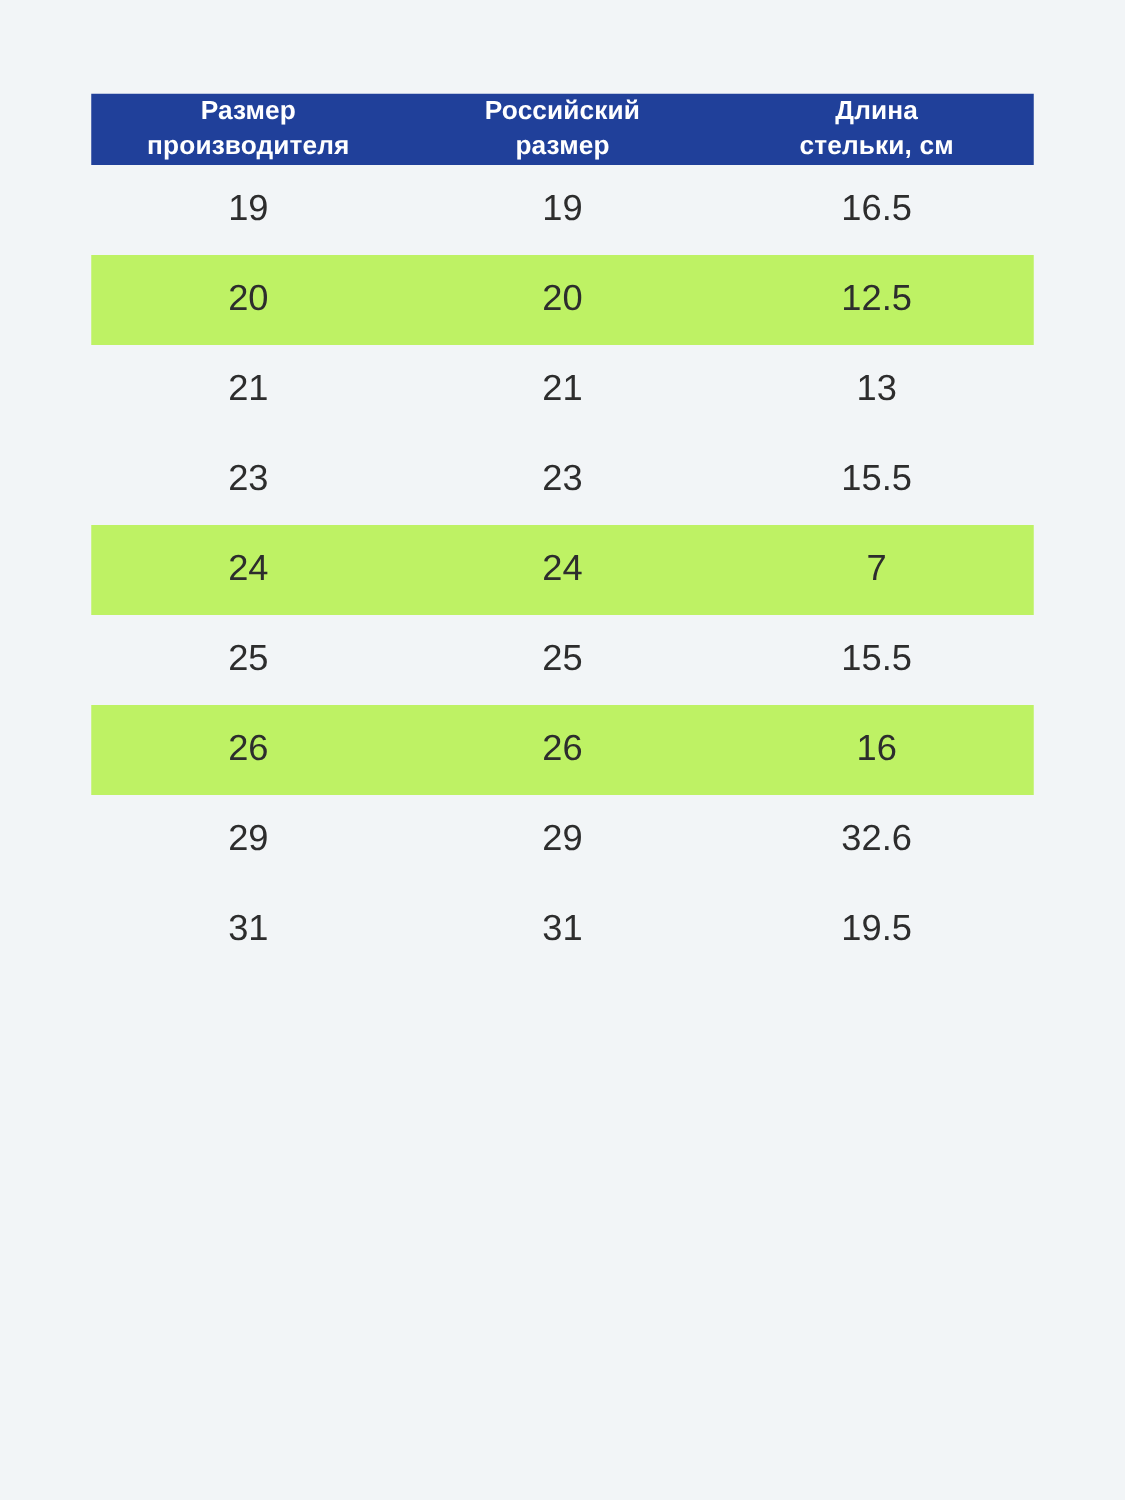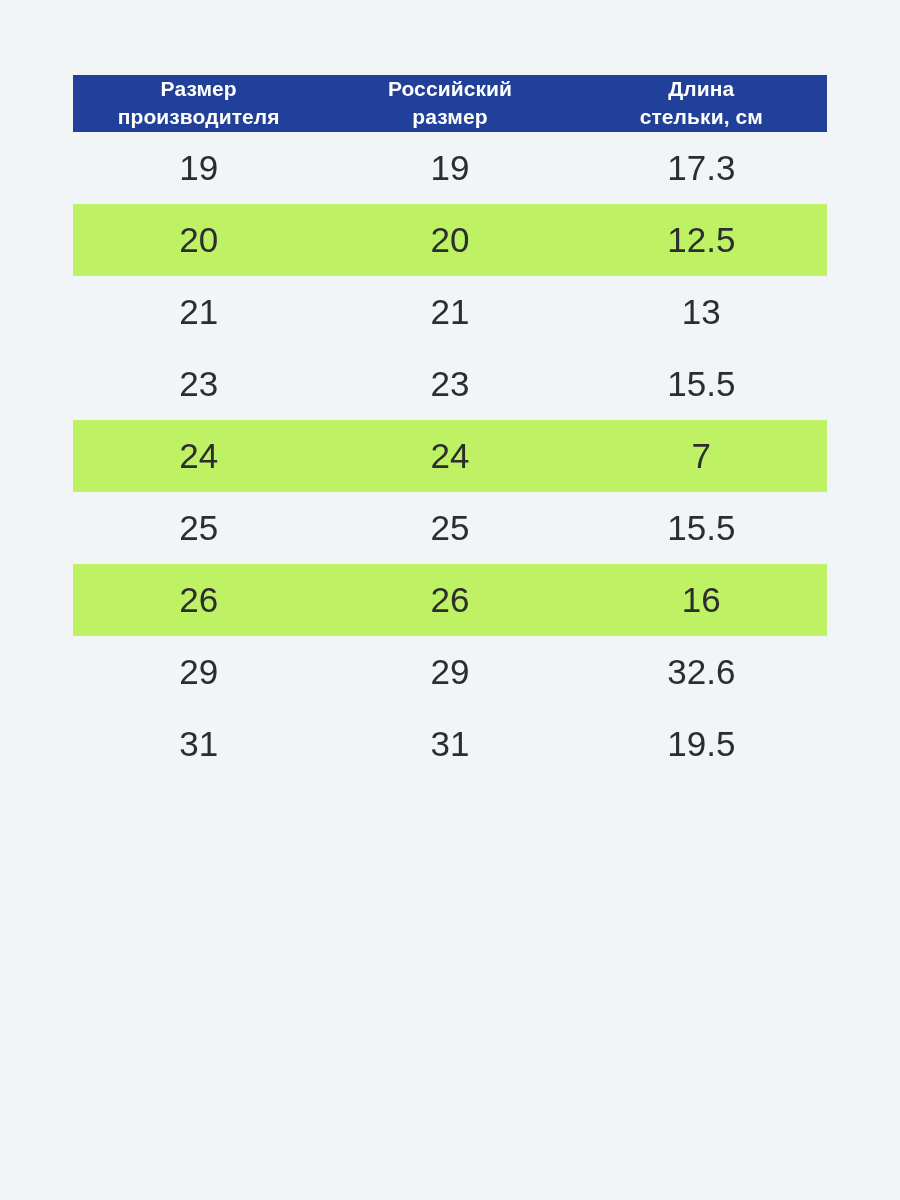--- a/index.html
+++ b/index.html
@@ -51,21 +51,21 @@
     letter-spacing: 0.1px;
   }
   .th-line {
     display: block;
   }
 
   
   .size-table tbody td {
     height: 72px;
     color: #2d2d2d;
-    font-size: 35px;
+    font-size: 29px;
     font-weight: 400;
     vertical-align: middle;
     line-height: 1;
   }
 
   
   .size-table tbody tr.row-alt {
     background: #bef264;
   }
   .size-table tbody tr.row-base {
@@ -91,21 +91,21 @@
         <th>
           <span class="th-line">Длина</span>
           <span class="th-line">стельки, см</span>
         </th>
       </tr>
     </thead>
     <tbody id="table-body">
         <tr class="row-base">
           <td>19</td>
           <td>19</td>
-          <td>17.3</td>
+          <td>16.5</td>
         </tr>
         <tr class="row-alt">
           <td>20</td>
           <td>20</td>
           <td>12.5</td>
         </tr>
         <tr class="row-base">
           <td>21</td>
           <td>21</td>
           <td>13</td>

